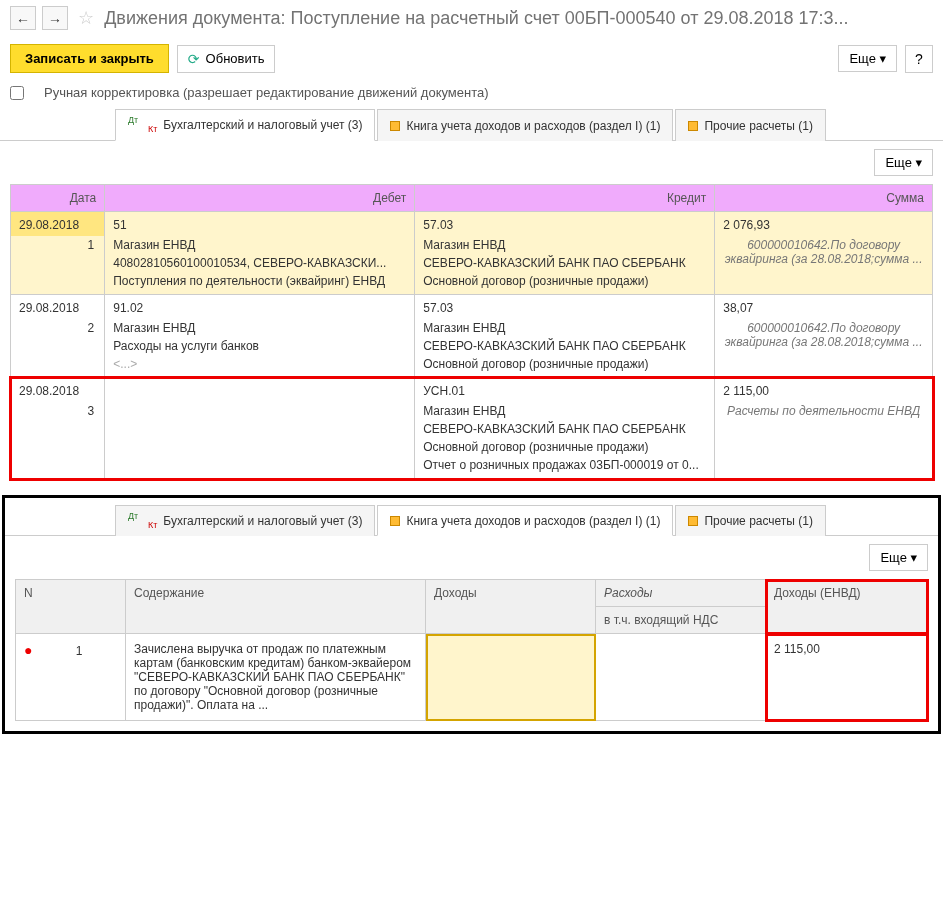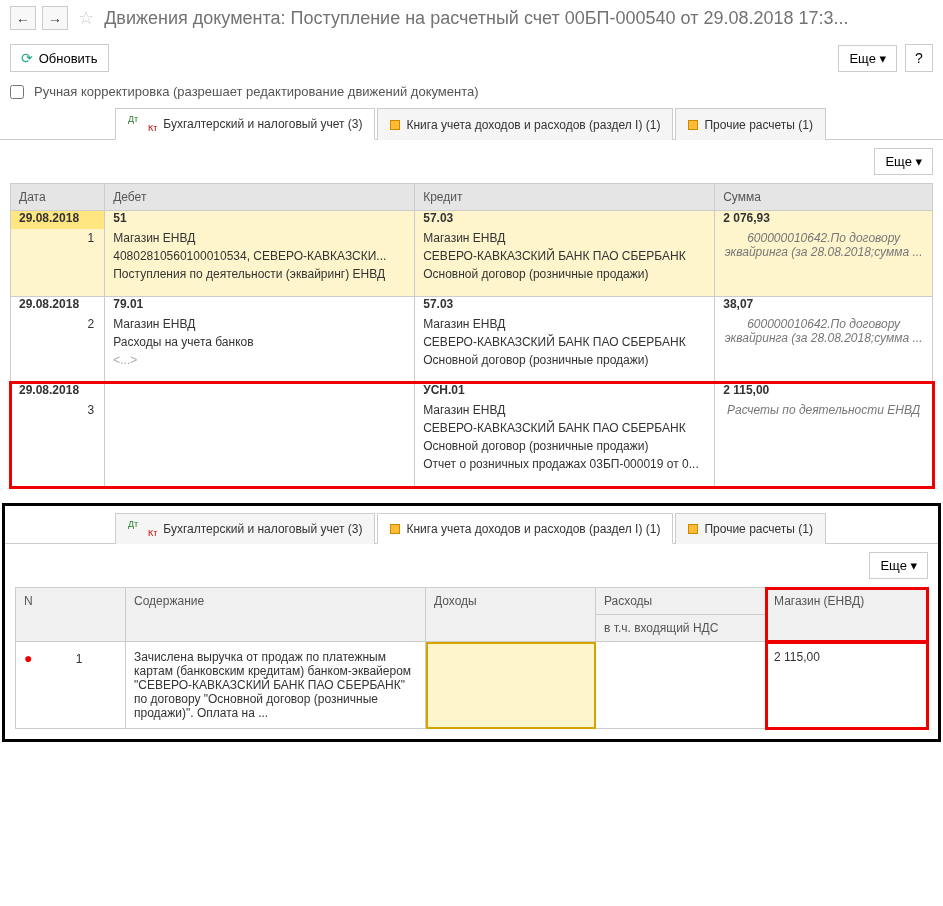--- a/index.html
+++ b/index.html
@@ -14,80 +14,81 @@
   
   .toolbar { display: flex; align-items: center; padding: 8px 10px; gap: 8px; }
   .btn-primary { background: #ffdd2d; border: 1px solid #d4b400; padding: 6px 14px; font-weight: bold; cursor: pointer; font-size: 13px; }
   .btn-secondary { background: #fff; border: 1px solid #ccc; padding: 5px 10px; cursor: pointer; display: flex; align-items: center; gap: 6px; font-size: 13px; }
   .refresh-icon { color: #2a8; font-size: 14px; }
   .spacer { flex: 1; }
   .btn-more { background: #fff; border: 1px solid #ccc; padding: 5px 10px; cursor: pointer; font-size: 13px; }
   .btn-help { background: #fff; border: 1px solid #ccc; width: 28px; height: 28px; cursor: pointer; font-size: 14px; }
   
   
-  .checkbox-line { padding: 4px 10px 8px; display: flex; align-items: center; gap: 10px; color: #555; }
+  .checkbox-line { padding: 4px 10px 8px; display: flex; align-items: center; gap: 20px; color: #555; }
   .checkbox-line input { width: 14px; height: 14px; }
   
   
   .tabs { display: flex; border-bottom: 1px solid #ccc; padding: 0 8px; justify-content: center; }
   .tab { padding: 6px 12px; border: 1px solid #ccc; border-bottom: none; background: #f5f5f5; margin-right: 2px; cursor: pointer; display: flex; align-items: center; gap: 6px; position: relative; top: 1px; font-size: 12px; }
   .tab.active { background: #fff; border-bottom: 1px solid #fff; }
   .tab-icon { font-size: 10px; }
   .dt-kt { font-size: 9px; line-height: 1; }
   .dt-kt .dt { color: #2a7a2a; display: block; }
   .dt-kt .kt { color: #c00; display: block; margin-left: 20px; }
   .tab-icon.yellow { background: #fb3; width: 10px; height: 10px; display: inline-block; border: 1px solid #c80; }
   
   
   .sub-toolbar { display: flex; justify-content: flex-end; padding: 8px 10px; }
   
   
   .data-table { width: calc(100% - 20px); margin: 0 10px; border-collapse: collapse; border: 1px solid #ccc; }
-  .data-table th { background: #e5e5e5; border: 1px solid #ccc; padding: 6px 8px; text-align: left; font-weight: normal; color: #555; font-size: 12px; }
+  .data-table th { background: #f0abfc; border: 1px solid #ccc; padding: 6px 8px; text-align: right; font-weight: normal; color: #555; font-size: 12px; }
   .data-table td { border-left: 1px solid #ccc; border-right: 1px solid #ccc; padding: 4px 8px; vertical-align: top; font-size: 12px; }
-  .data-table tr.row-top td { border-top: 1px solid #ccc; padding-top: 0; font-weight: bold; }
+  .data-table tr.row-top td { border-top: 1px solid #ccc; padding-top: 6px; font-weight: normal; }
   .data-table tr.row-sub td { padding-top: 2px; padding-bottom: 2px; font-weight: normal; }
-  .data-table tr.row-last td { padding-bottom: 15px; }
+  .data-table tr.row-last td { padding-bottom: 6px; }
   .col-date { width: 120px; }
   .col-debit { width: 310px; }
   .col-credit { width: 300px; }
   .col-sum { width: auto; text-align: right; }
   .sum-cell { }
   .italic-note { font-style: italic; color: #777; font-size: 11px; text-align: center; }
   .row-yellow td { background: #fff5cc; }
   .row-yellow.row-top td:first-child { background: #ffe680; }
   .num-cell { text-align: right; padding-right: 10px !important; }
   .red-box { outline: 3px solid #e00; outline-offset: -1px; }
   
   
   .panel2 { border: 3px solid #000; margin: 16px 2px 2px; padding: 6px 0 10px; }
   .table2 { width: calc(100% - 20px); margin: 0 10px; border-collapse: collapse; border: 1px solid #ccc; }
   .table2 th { background: #f0f0f0; border: 1px solid #ccc; padding: 6px 8px; text-align: left; font-weight: normal; color: #555; font-size: 12px; vertical-align: top; }
   .table2 td { border: 1px solid #ccc; padding: 8px; vertical-align: top; font-size: 12px; }
   .col-n { width: 110px; }
   .col-content { width: 300px; }
   .col-income { width: 170px; }
-  .col-expense { width: 170px; }
+  .col-expense { width: 170px; font-style: italic; }
   .col-income-envd { width: auto; }
   .red-dot { color: #e00; font-size: 14px; }
   .cell-yellow-border { outline: 2px solid #d4a400; outline-offset: -2px; background: #fff5cc; }
   .cell-red-border { outline: 3px solid #e00; outline-offset: -2px; }
   .th-sub { font-size: 11px; color: #777; }
 </style>
 </head>
 <body>
 
 <div class="top-nav">
   <div class="nav-btn">←</div>
   <div class="nav-btn">→</div>
   <span class="star-icon">☆</span>
   <div class="page-title">Движения документа: Поступление на расчетный счет 00БП-000540 от 29.08.2018 17:3...</div>
 </div>
 
 <div class="toolbar">
+  <button class="btn-primary">Записать и закрыть</button>
   <button class="btn-secondary">
     <span class="refresh-icon">⟳</span>
     <span>Обновить</span>
   </button>
   <div class="spacer"></div>
   <button class="btn-more"><span>Еще</span> ▾</button>
   <button class="btn-help">?</button>
 </div>
 
 <div class="checkbox-line">
@@ -149,35 +150,35 @@
       </tr>
     <tr class="row-sub row-yellow row-last">
         <td style="border-right:none"></td>
         <td style="border-left:none"></td>
         <td>Поступления по деятельности (эквайринг) ЕНВД</td>
         <td>Основной договор (розничные продажи)</td>
       </tr>
 
     <tr class="row-top">
       <td colspan="2">29.08.2018</td>
-      <td>79.01</td>
+      <td>91.02</td>
       <td>57.03</td>
       <td class="sum-cell">38,07</td>
     </tr>
     <tr class="row-sub">
         <td style="border-right:none"></td>
         <td class="num-cell" style="border-left:none">2</td>
         <td>Магазин ЕНВД</td>
         <td>Магазин ЕНВД</td>
         <td class="italic-note" rowspan="3">600000010642.По договору эквайринга (за 28.08.2018;сумма ...</td>
       </tr>
     <tr class="row-sub">
         <td style="border-right:none"></td>
         <td style="border-left:none"></td>
-        <td>Расходы на учета банков</td>
+        <td>Расходы на услуги банков</td>
         <td>СЕВЕРО-КАВКАЗСКИЙ БАНК ПАО СБЕРБАНК</td>
       </tr>
     <tr class="row-sub row-last">
         <td style="border-right:none"></td>
         <td style="border-left:none"></td>
         <td style="color:#aaa">&lt;...&gt;</td>
         <td>Основной договор (розничные продажи)</td>
       </tr>
   </tbody>
 
@@ -239,21 +240,21 @@
     <button class="btn-more"><span>Еще</span> ▾</button>
   </div>
 
   <table class="table2">
     <thead>
       <tr>
         <th class="col-n" rowspan="2">N</th>
         <th class="col-content" rowspan="2">Содержание</th>
         <th class="col-income" rowspan="2">Доходы</th>
         <th class="col-expense">Расходы</th>
-        <th class="col-income-envd cell-red-border" rowspan="2">Магазин (ЕНВД)</th>
+        <th class="col-income-envd cell-red-border" rowspan="2">Доходы (ЕНВД)</th>
       </tr>
       <tr>
         <th class="th-sub">в т.ч. входящий НДС</th>
       </tr>
     </thead>
     <tbody>
       <tr>
         <td><span class="red-dot">●</span>&nbsp;&nbsp;&nbsp;&nbsp;&nbsp;&nbsp;&nbsp;&nbsp;&nbsp;&nbsp;&nbsp;&nbsp;&nbsp;<span>1</span></td>
         <td>Зачислена выручка от продаж по платежным картам (банковским кредитам) банком-эквайером "СЕВЕРО-КАВКАЗСКИЙ БАНК ПАО СБЕРБАНК" по договору "Основной договор (розничные продажи)". Оплата на ...</td>
         <td class="cell-yellow-border"></td>

